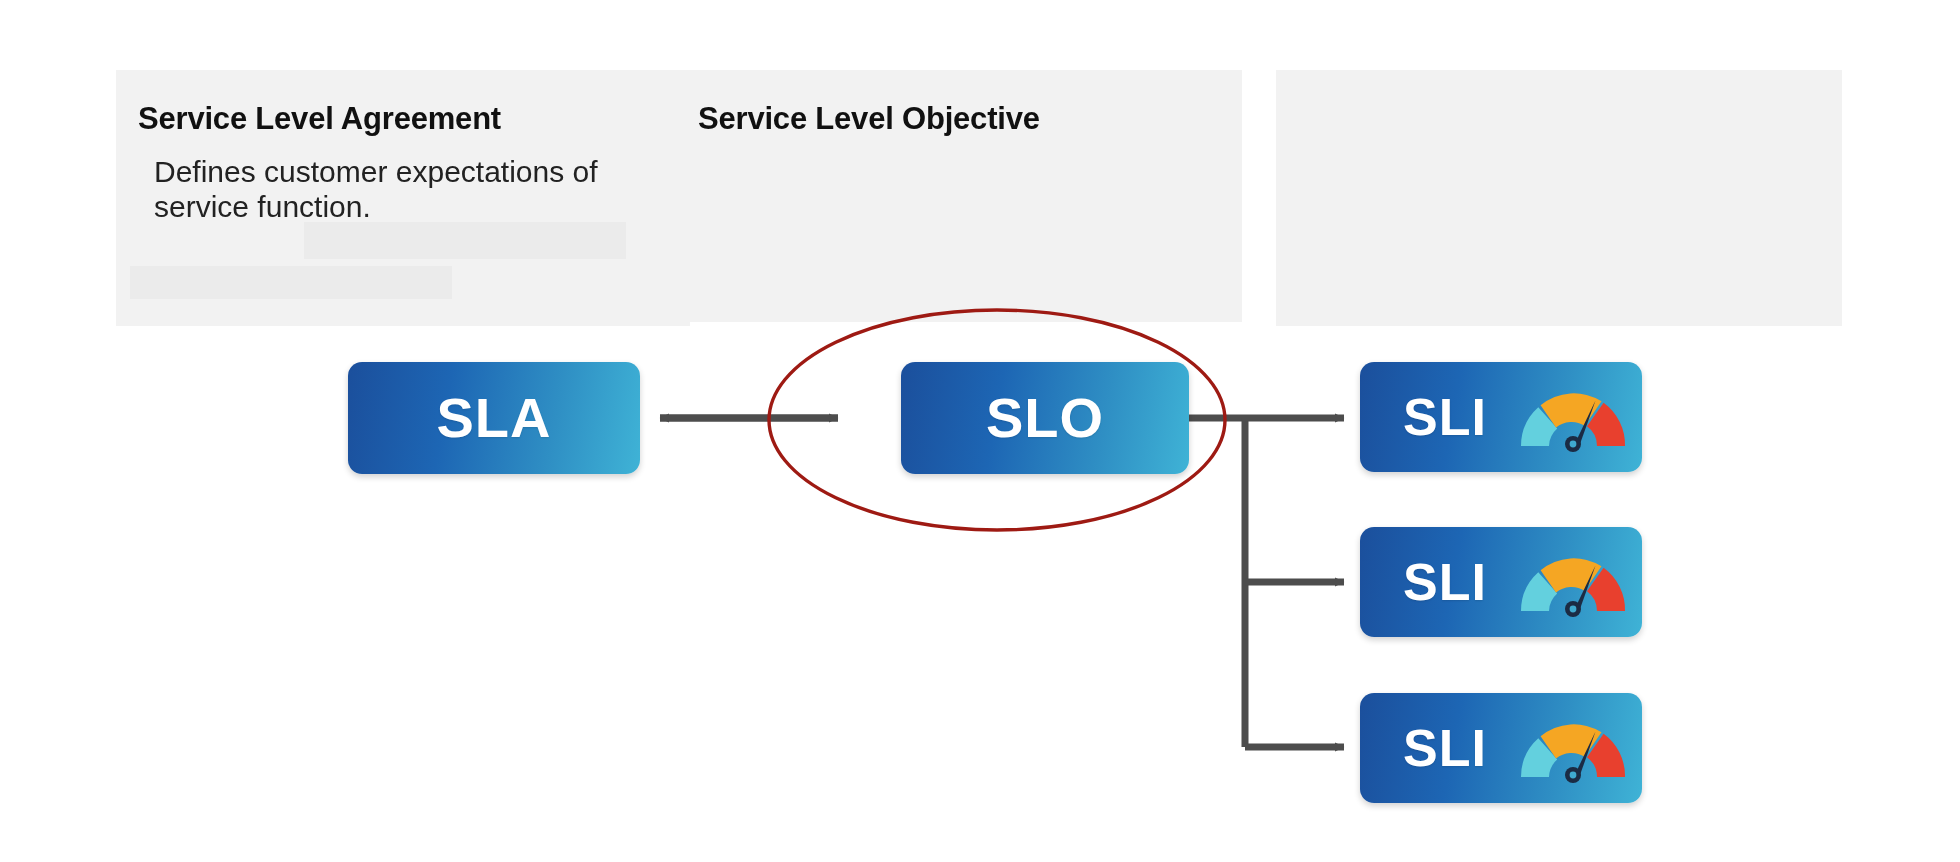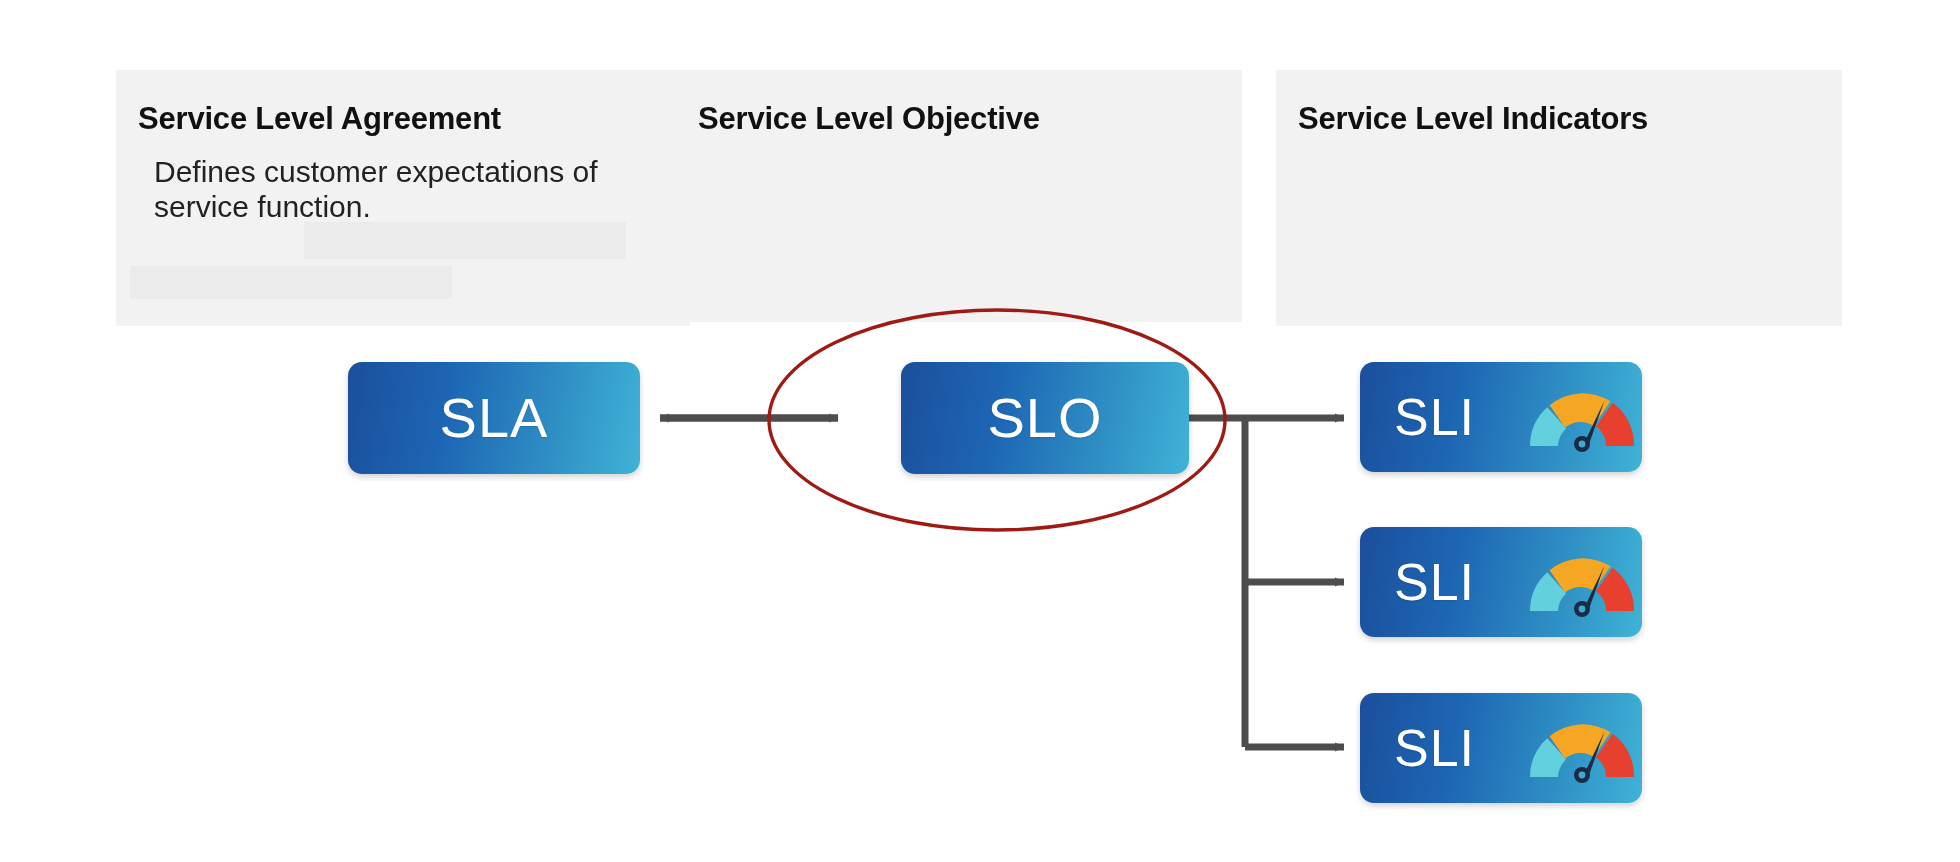--- a/index.html
+++ b/index.html
@@ -61,37 +61,37 @@
     border-radius: 14px;
     background: linear-gradient(100deg, #1b4f9c 0%, #1d66b4 34%, #2f8fc4 70%, #3fb3d6 100%);
     box-shadow: 0 3px 6px rgba(0,0,0,0.18);
     display: flex;
     align-items: center;
     box-sizing: border-box;
   }
   .node-label {
     color: #ffffff;
     font-size: 56px;
-    font-weight: normal;
+    font-weight: bold;
     letter-spacing: 1px;
     line-height: 1;
     text-shadow: 0 1px 2px rgba(0,0,0,0.12);
   }
   #node-sla {
     left: 348px; top: 362px; width: 292px; height: 112px;
     justify-content: center;
   }
   #node-slo {
     left: 901px; top: 362px; width: 288px; height: 112px;
     justify-content: center;
   }
   .node-sli {
     width: 282px; height: 110px;
     padding-left: 34px;
-    justify-content: space-between;
+    justify-content: center;
     gap: 26px;
   }
   #node-sli-1 { left: 1360px; top: 362px; }
   #node-sli-2 { left: 1360px; top: 527px; }
   #node-sli-3 { left: 1360px; top: 693px; }
   .node-sli .node-label { font-size: 52px; }
 
   .gauge-icon { display: block; flex: 0 0 auto; }
 
   
@@ -118,21 +118,20 @@
   <div class="card" id="card-sla">
     <p class="card-title">Service Level Agreement</p>
     <p class="card-body">Defines customer expectations of service function.</p>
   </div>
 
   <div class="card" id="card-slo">
     <p class="card-title">Service Level Objective</p>
   </div>
 
   <div class="card" id="card-sli">
-    <p class="card-title">Service Level Indicators</p>
   </div>
 
   <div class="redaction" id="redact-1"></div>
   <div class="redaction" id="redact-2"></div>
 
   <svg id="connectors" viewBox="0 0 1960 862">
     <defs>
       <marker id="arrow-right" markerWidth="10" markerHeight="10" refX="9.2" refY="5" orient="auto" markerUnits="userSpaceOnUse">
         <path d="M0,0.4 L9.6,5 L0,9.6 Z" fill="#4d4d4d"></path>
       </marker>

